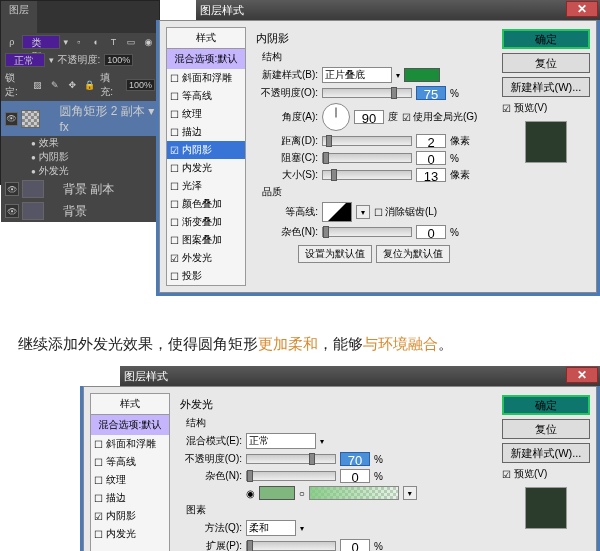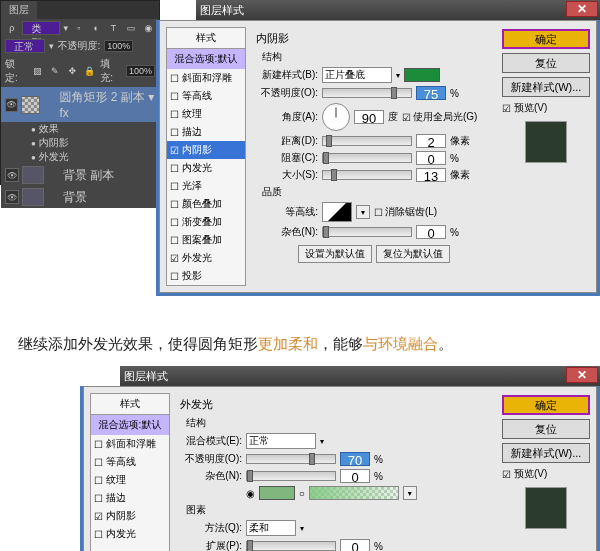--- a/index.html
+++ b/index.html
@@ -3,21 +3,21 @@
 <meta charset="utf-8">
 <style>
   * { box-sizing: border-box; }
   body { margin: 0; width: 600px; font-family: "Microsoft YaHei", SimSun, Arial, sans-serif; font-size: 11px; background: #fff; }
   
   
   .top-section { position: relative; width: 600px; height: 305px; }
   
   
   .layers-panel { position: absolute; top: 0; left: 0; width: 160px; height: 185px; background: #454545; border: 1px solid #222; }
-  .lp-tabs { display: flex; background: #333; height: 18px; }
+  .lp-tabs { display: flex; background: #333; height: 32px; }
   .lp-tab { padding: 2px 8px; color: #ccc; font-size: 10px; }
   .lp-tab.active { background: #454545; }
   .lp-row1 { display: flex; align-items: center; padding: 2px 4px; gap: 4px; }
   .lp-icon { width: 14px; height: 14px; display: inline-flex; align-items: center; justify-content: center; color: #ccc; font-size: 9px; }
   .lp-sel { background: #4c1d95; color: #ccc; border: 1px solid #555; font-size: 10px; height: 14px; padding: 0 8px; }
   .lp-row2 { display: flex; align-items: center; padding: 2px 4px; gap: 4px; color: #ccc; font-size: 10px; }
   .lp-val { background: #222; border: 1px solid #555; padding: 0 2px; font-size: 9px; }
   .lp-layers { background: #454545; }
   .lp-layer { display: flex; align-items: center; padding: 2px 4px; gap: 3px; min-height: 18px; }
   .lp-layer.selected { background: #5576a7; }
@@ -63,21 +63,21 @@
   .angle-dial::after { content: ""; position: absolute; left: 50%; top: 50%; width: 10px; height: 1px; background: #333; transform-origin: left; transform: rotate(-90deg); }
   .cb { display: flex; align-items: center; gap: 2px; font-size: 10px; }
   .contour { width: 30px; height: 20px; border: 1px solid #888; background: linear-gradient(135deg,#fff 0%, #fff 48%, #000 52%, #000 100%); }
   .grad { width: 90px; height: 14px; border: 1px solid #888; background: repeating-conic-gradient(#ccc 0% 25%, #fff 0% 50%) 50%/6px 6px; position: relative; }
   .grad::after { content: ""; position: absolute; inset: 0; background: linear-gradient(to right, rgba(128,200,128,0.9), rgba(128,200,128,0.2)); }
   .btn-sm { border: 1px solid #888; background: #eee; padding: 1px 6px; font-size: 10px; height: 18px; }
   
   
   .btns-col { width: 88px; padding-top: 2px; }
   .rbtn { border: 1px solid #666; background: #ddd; height: 20px; display: flex; align-items: center; justify-content: center; margin-bottom: 4px; font-size: 11px; }
-  .rbtn.primary { border: 2px solid #a21caf; background: #eab308; }
+  .rbtn.primary { border: 2px solid #22c55e; background: #0f766e; }
   .preview-cb { display: flex; align-items: center; gap: 3px; font-size: 10px; margin: 4px 0; }
   .preview-swatch { width: 42px; height: 42px; background: #2c3c2c; border: 1px solid #999; margin: 6px auto; }
   
   
   .tutorial { padding: 30px 18px 12px 18px; font-size: 15px; color: #222; }
   .tutorial .hl { color: #d68a2e; }
   
   
   .bottom-section { padding: 0 0 0 80px; }
   .dialog-wrap2 { width: 520px; }

